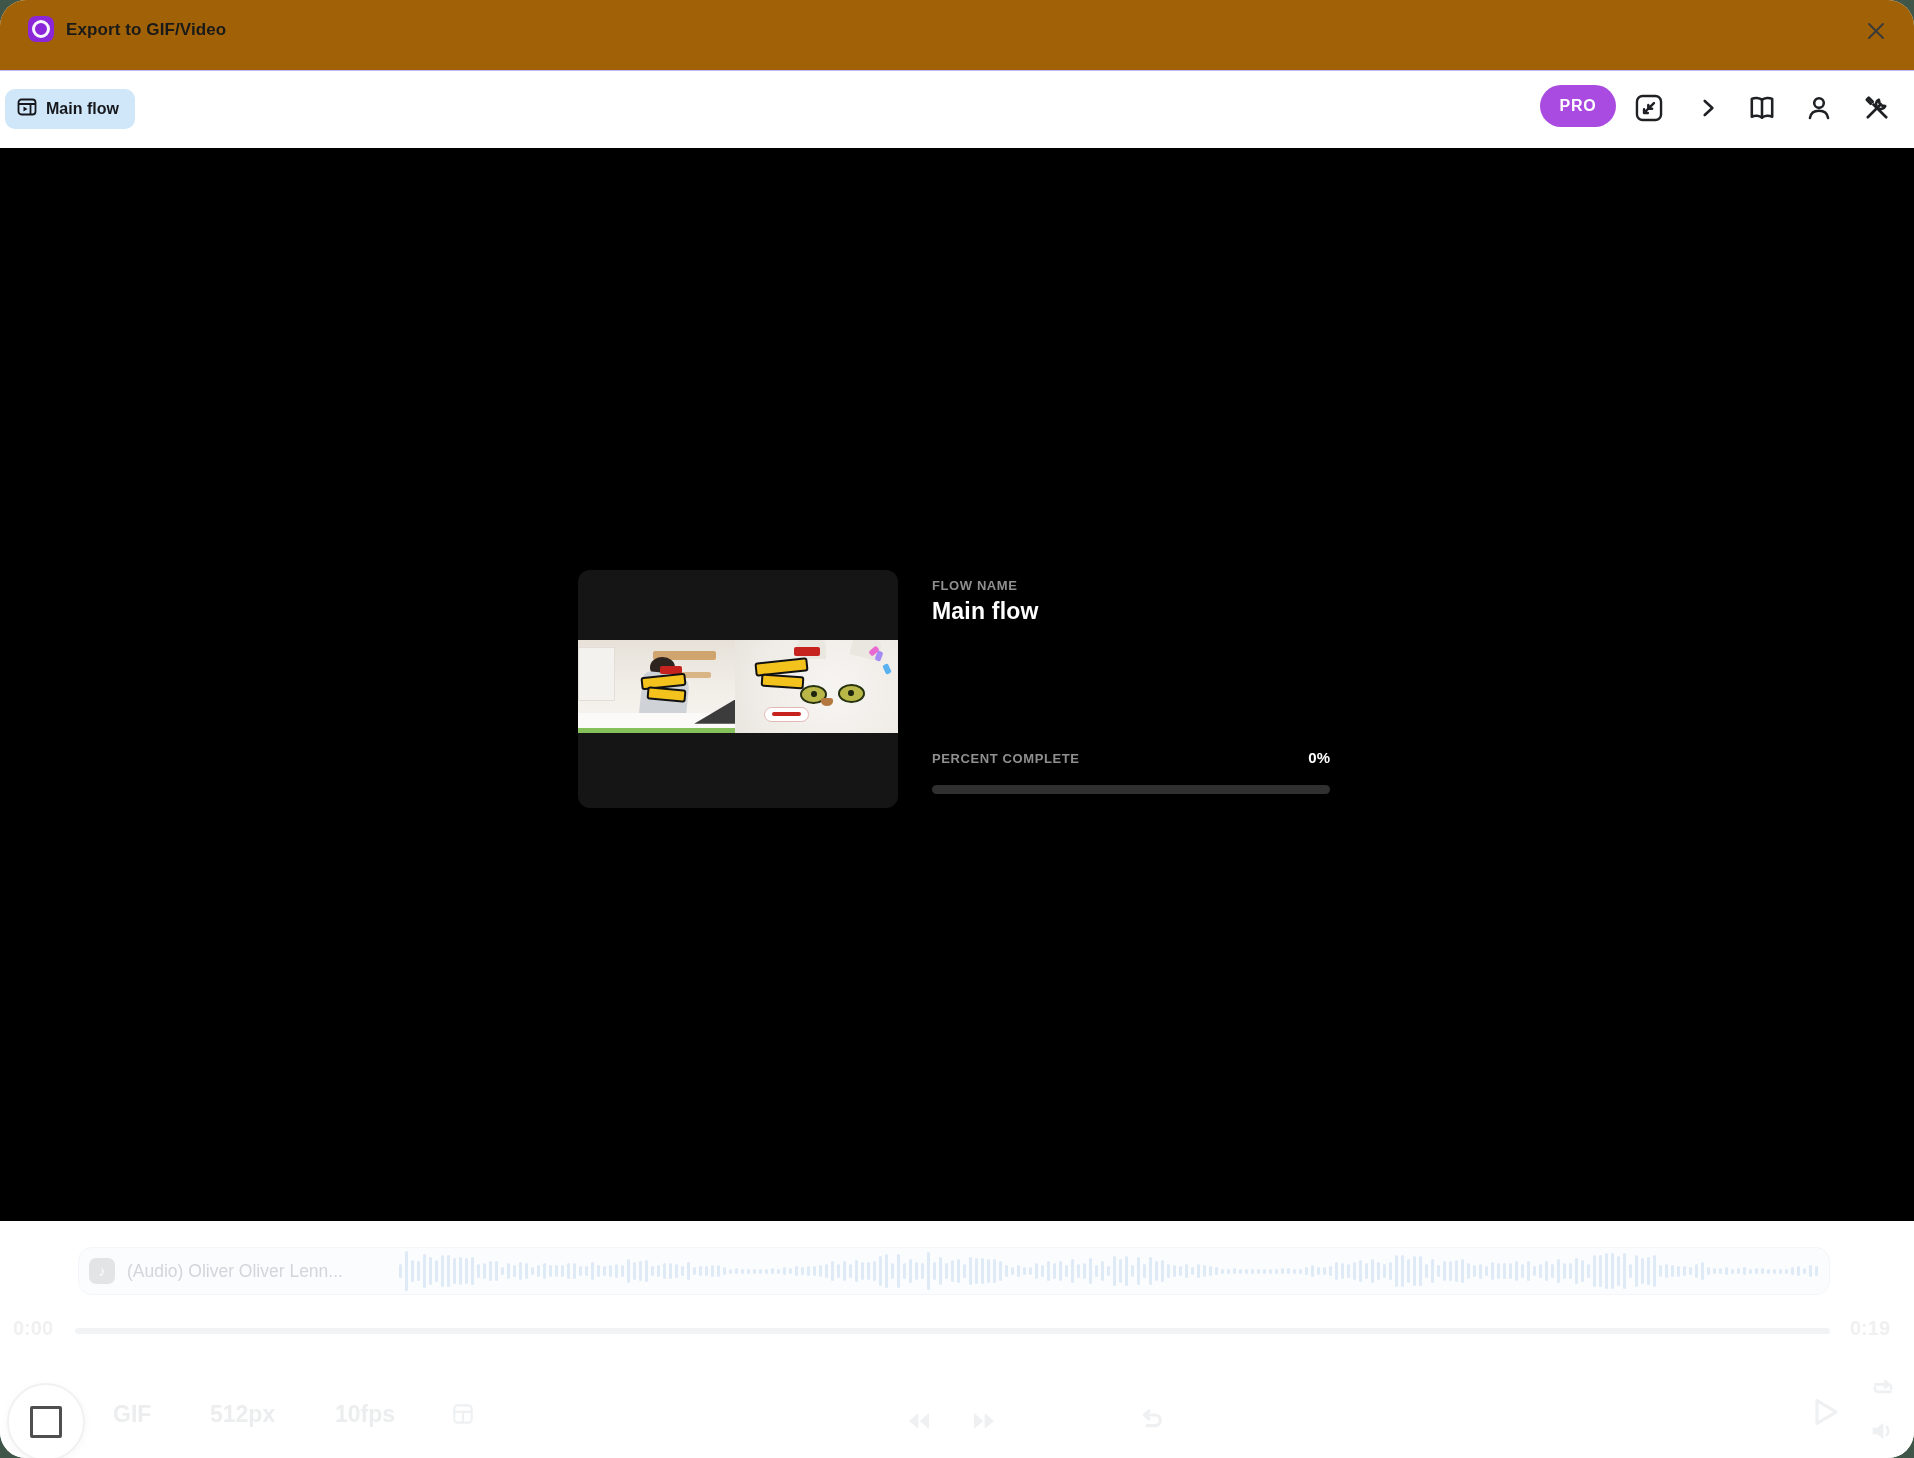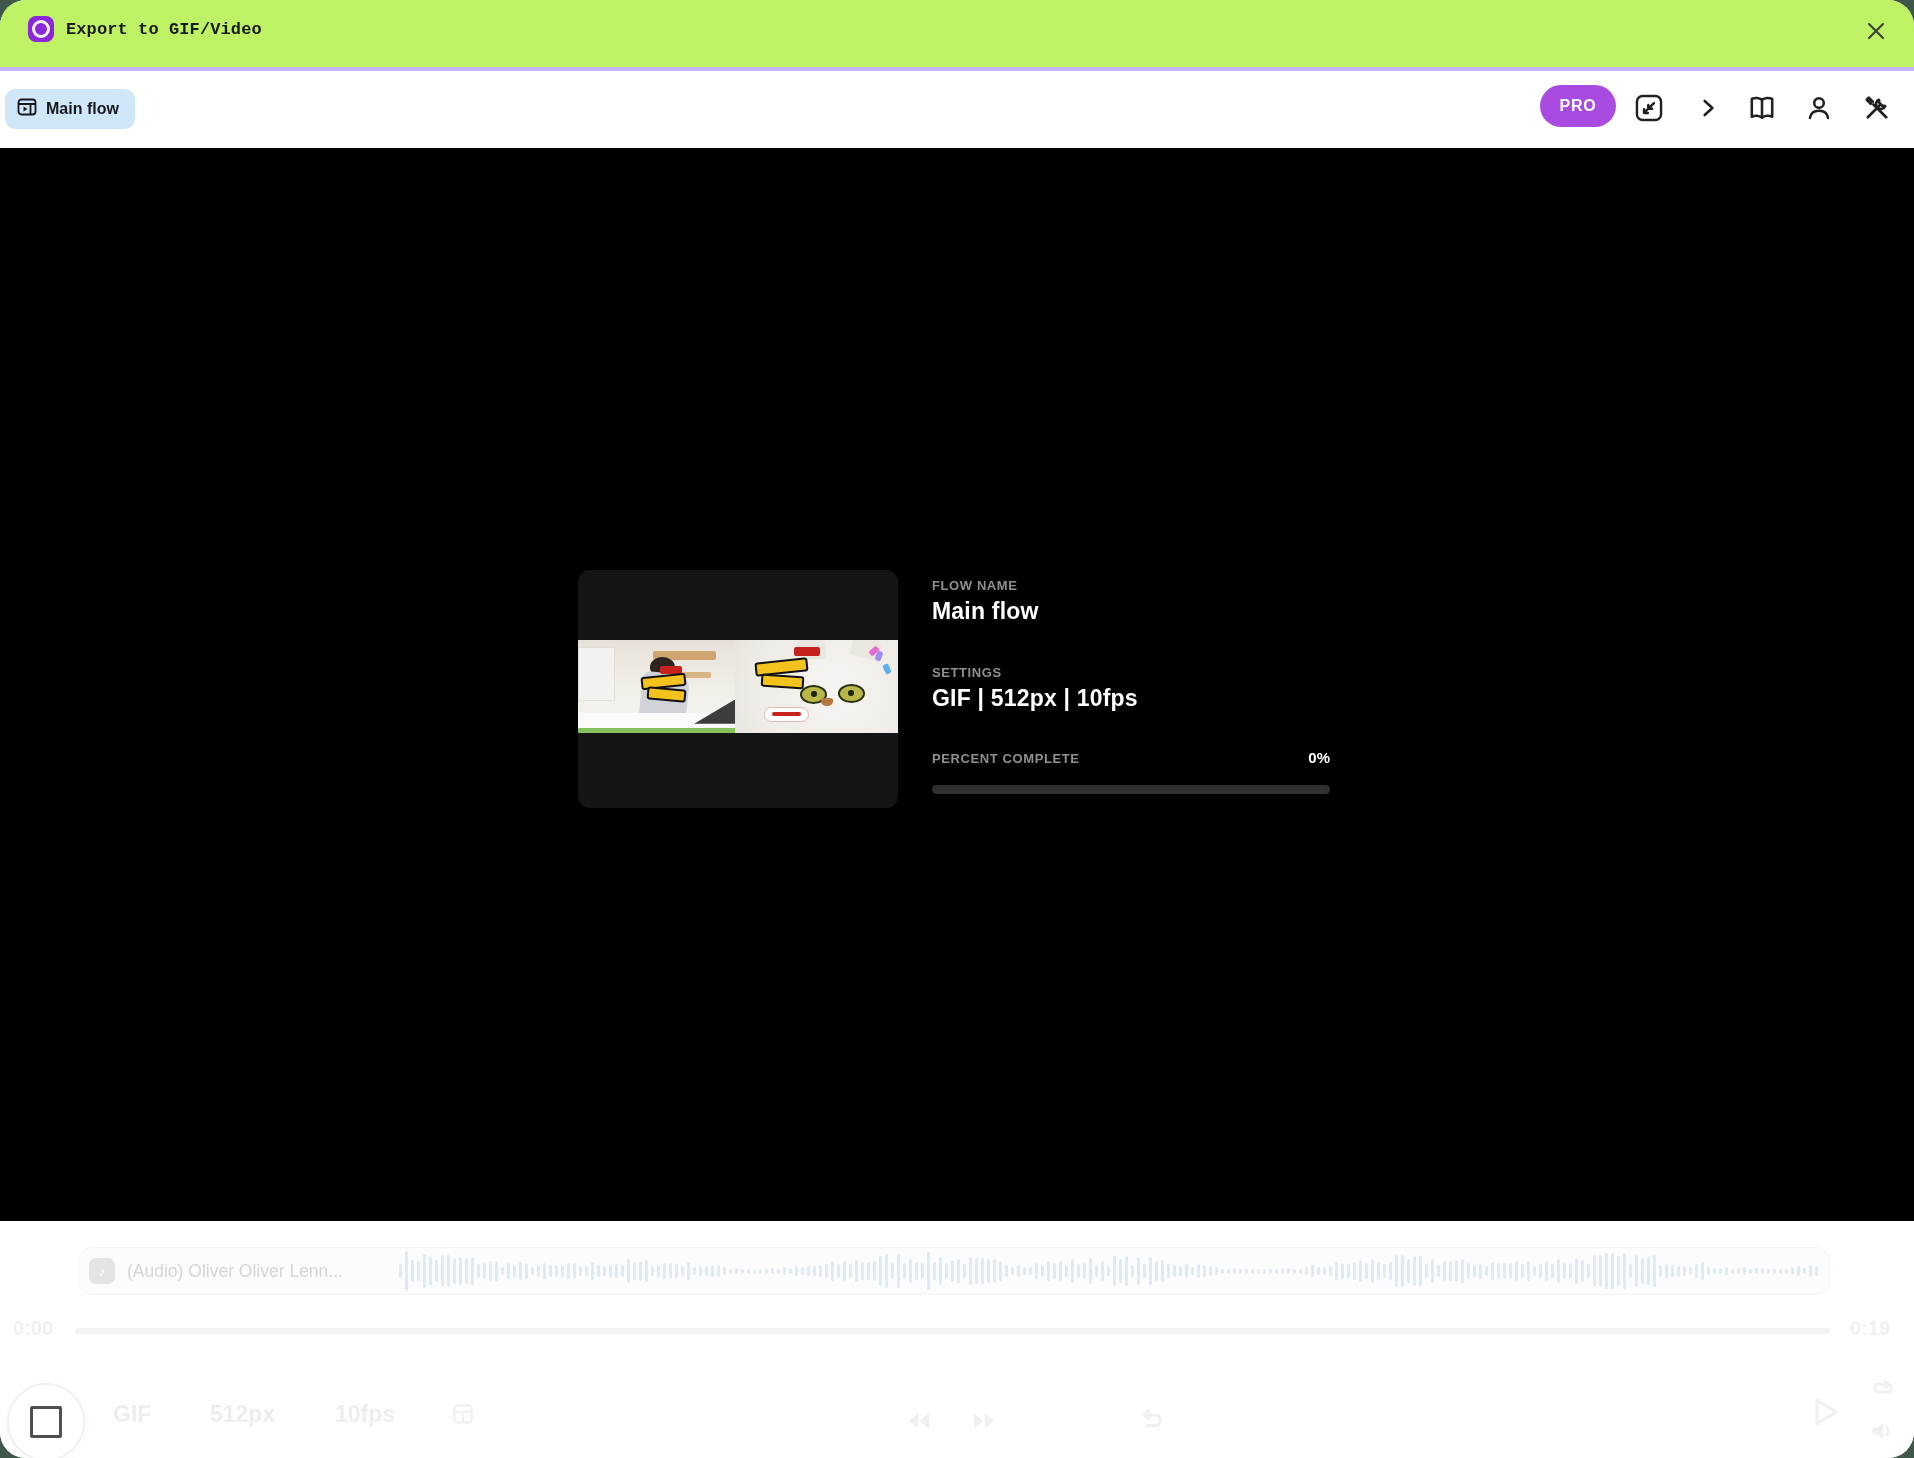--- a/index.html
+++ b/index.html
@@ -6,21 +6,21 @@
   body{
     width:1914px;height:1458px;
     background:#3f5649;
     font-family:"Liberation Sans","DejaVu Sans",sans-serif;
     overflow:hidden;position:relative;
   }
   .modal{
     position:absolute;inset:0;background:#ffffff;border-radius:26px;overflow:hidden;
   }
   
-  .titlebar{position:absolute;left:0;top:0;width:100%;height:71px;background:#bef264;border-bottom:4px solid #c4b5fd;box-sizing:border-box;font-family:Liberation Mono, monospace;}
+  .titlebar{position:absolute;left:0;top:0;width:100%;height:71px;background:#a16207;border-bottom:1px solid #c4b5fd;box-sizing:border-box;}
   .app-logo{position:absolute;left:28px;top:16px;width:26px;height:26px;border-radius:8px;background:#8b27d8;display:flex;align-items:center;justify-content:center;}
   .app-logo .ring{width:12px;height:12px;border:3px solid #fff;border-radius:50%;box-sizing:content-box;opacity:.95;}
   .win-title{position:absolute;left:66px;top:20px;font-size:17px;font-weight:700;color:#1a1a1a;letter-spacing:.1px;}
   .close-btn{position:absolute;left:1860px;top:15px;width:32px;height:32px;display:flex;align-items:center;justify-content:center;cursor:pointer;}
   
   .toolbar{position:absolute;left:0;top:71px;width:100%;height:77px;background:#fff;}
   .flow-btn{position:absolute;left:5px;top:18px;height:40px;padding:0 16px 0 12px;border-radius:10px;background:#cfe7f8;display:flex;align-items:center;gap:9px;cursor:pointer;}
   .flow-btn .lbl{font-size:16px;font-weight:700;color:#16181d;}
   .pro-badge{position:absolute;left:1540px;top:14px;width:76px;height:42px;border-radius:21px;background:#a94ae0;color:#fff;display:flex;align-items:center;justify-content:center;font-size:16px;font-weight:700;letter-spacing:.8px;cursor:pointer;}
   .tb-icon{position:absolute;display:flex;align-items:center;justify-content:center;color:#1f2023;cursor:pointer;}
@@ -167,24 +167,20 @@
           <div class="confetti" style="right:10%;top:12%;background:#a78bf5;transform:rotate(20deg);"></div>
           <div class="confetti" style="right:5%;top:26%;background:#5ab1f0;transform:rotate(-25deg);"></div>
           <div class="confetti" style="right:13%;top:6%;background:#e86ad0;transform:rotate(50deg);"></div>
         </div>
       </div>
     </div>
 
     <div class="info" style="top:430px;">
       <div class="sec-label">FLOW NAME</div>
       <div class="sec-value">Main flow</div>
-    </div>
-    <div class="info" style="top:517px;">
-      <div class="sec-label">SETTINGS</div>
-      <div class="sec-value">GIF | 512px | 10fps</div>
     </div>
     <div class="info pct-row" style="top:601px;">
       <div class="sec-label">PERCENT COMPLETE</div>
       <div class="pct-value">0%</div>
     </div>
     <div class="progress-track">
       <div class="progress-fill" style="width: 0%;"></div>
     </div>
   </div>
 

